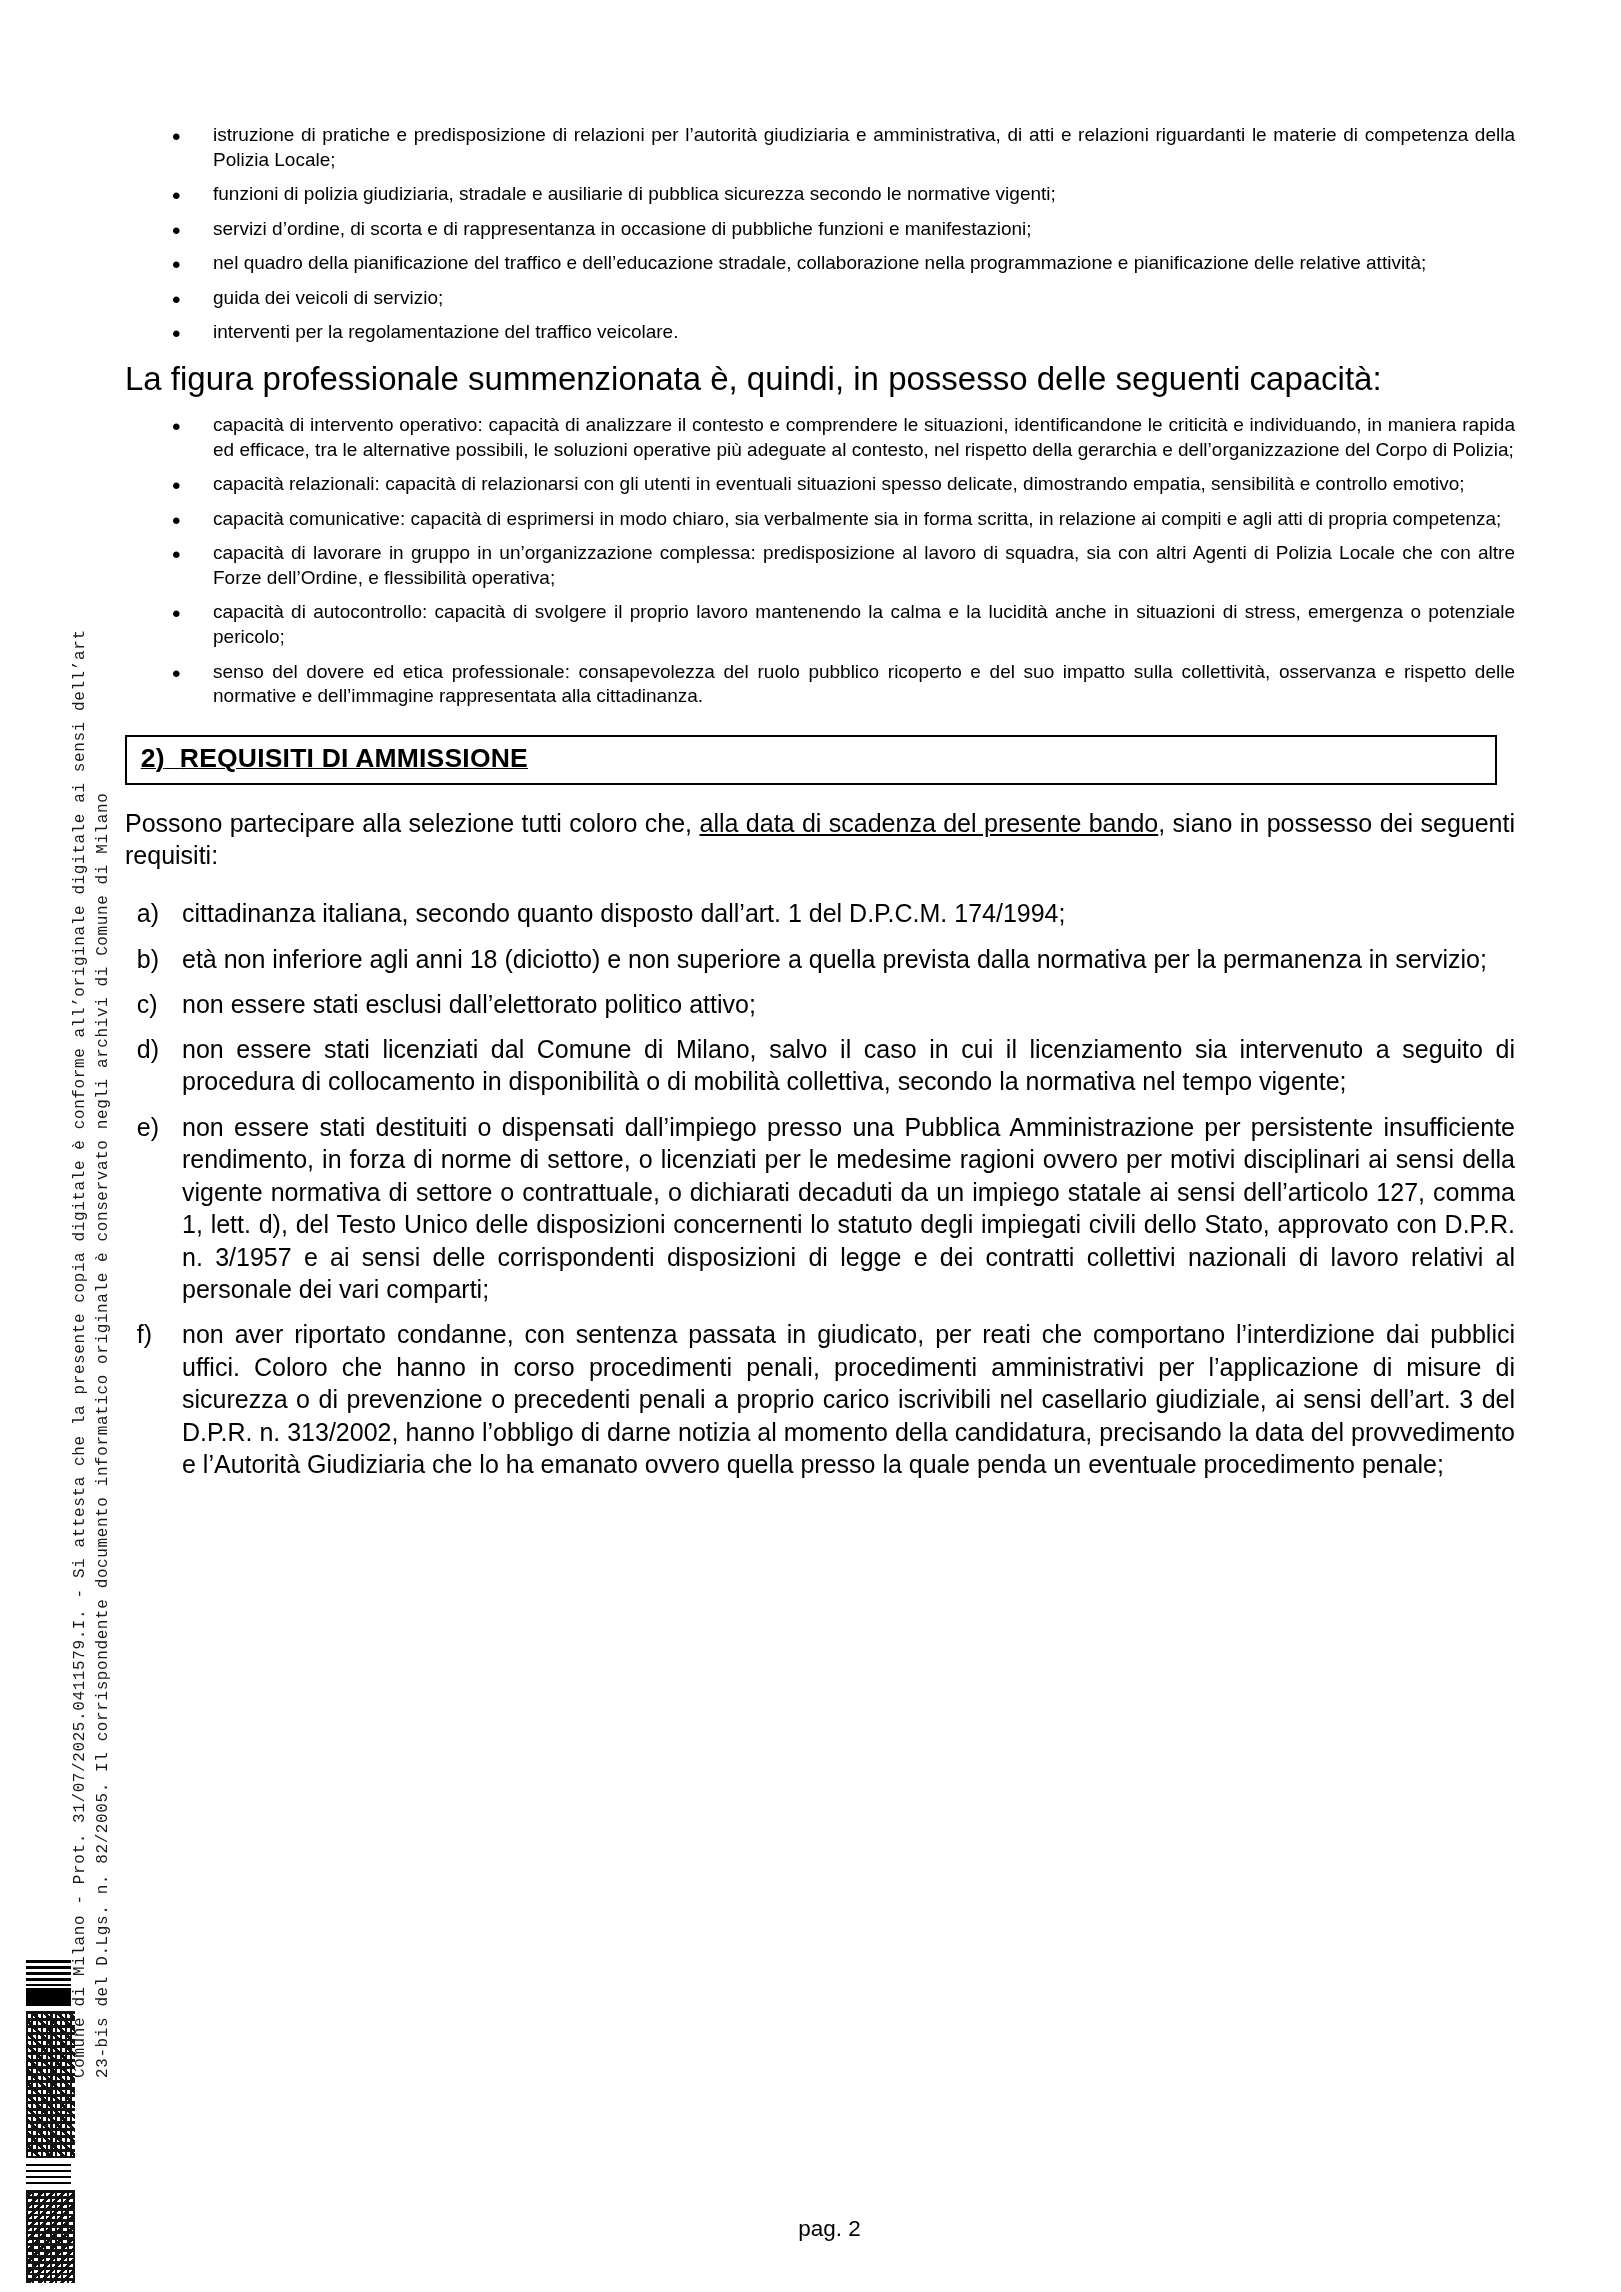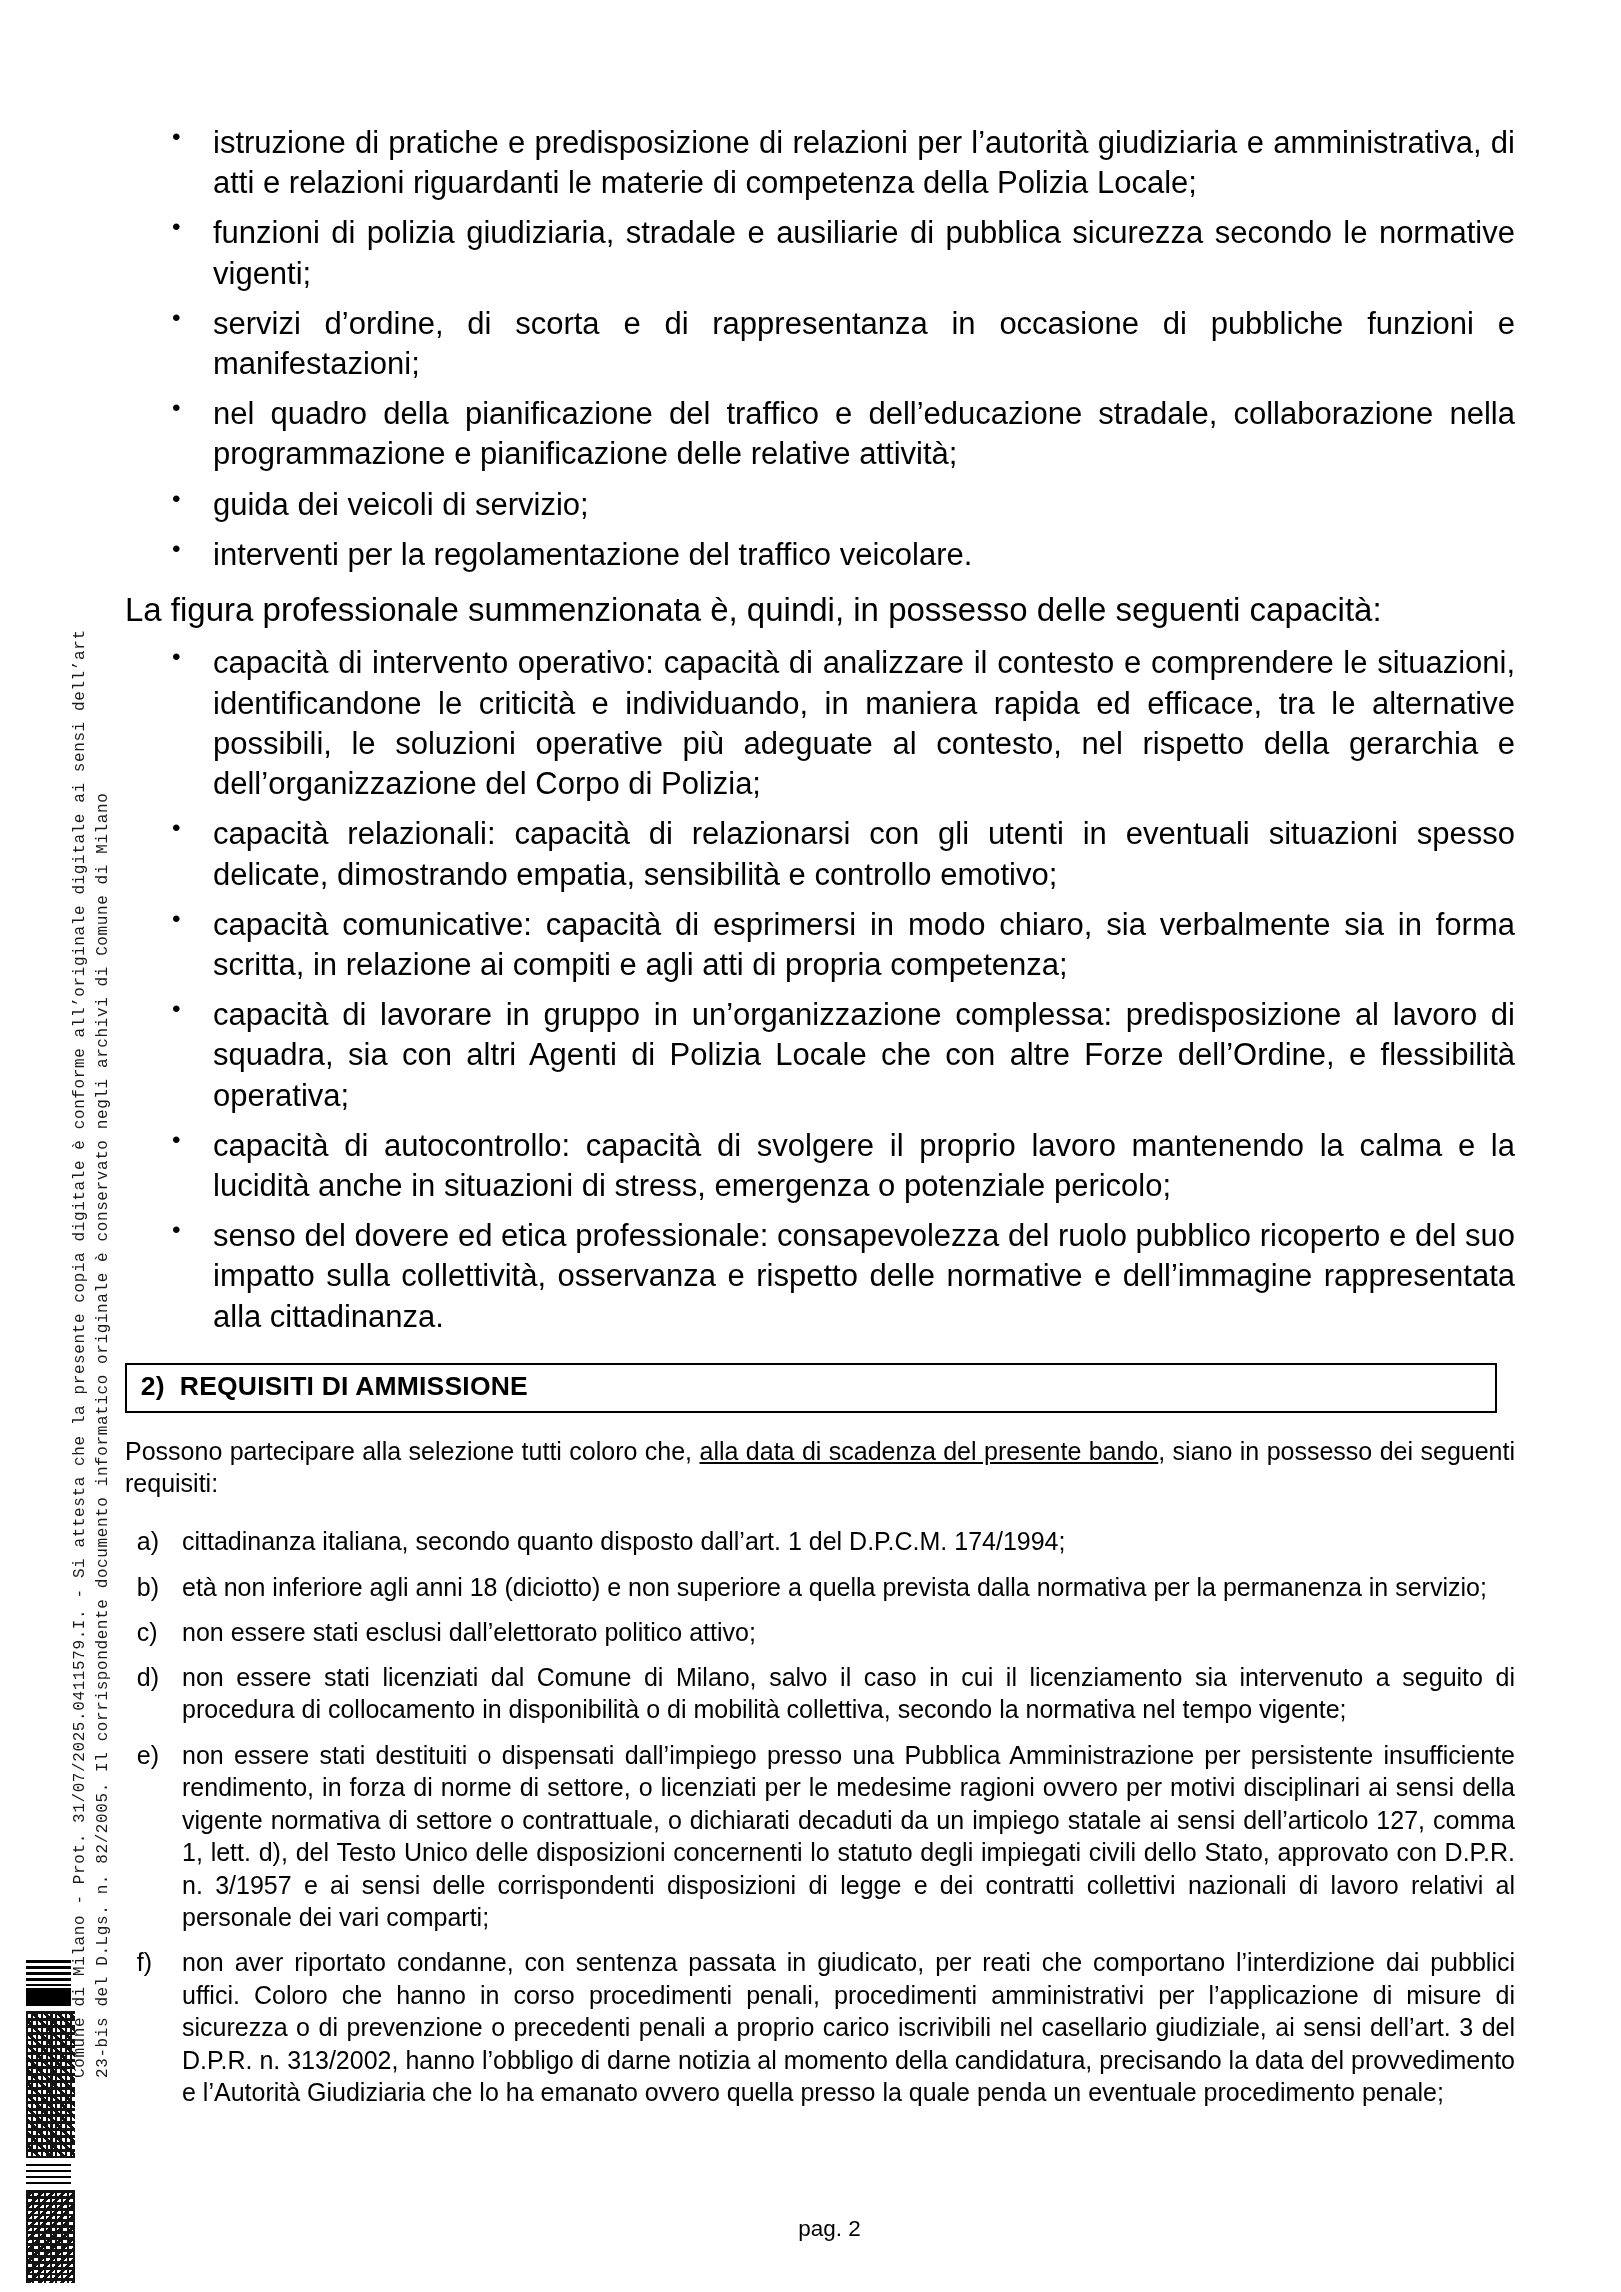--- a/index.html
+++ b/index.html
@@ -103,21 +103,21 @@
   }
   ul.bullets {
     list-style: none;
     margin: 0;
     padding: 0;
   }
   ul.bullets > li {
     position: relative;
     padding-left: 88px;
     margin-bottom: 9.8px;
-    font-size: 31px;
+    font-size: 19px;
     line-height: 1.30;
     text-align: justify;
   }
   ul.bullets > li::before {
     content: "\2022";
     position: absolute;
     left: 47px;
     top: -2px;
     font-size: 24.5px;
   }
@@ -128,20 +128,21 @@
     margin: 13.7px 0 11.8px 0;
   }
 
   
   .section-box {
     border: 2.9px solid #000;
     padding: 6.9px 9.8px 8.8px 13.7px;
     margin: 25.5px 0 21.6px 0;
     width: 1372px;
     box-sizing: border-box;
+    text-decoration: underline;
   }
   .section-box .stitle {
     font-size: 26.5px;
     font-weight: bold;
     letter-spacing: 0.2px;
     white-space: pre;
   }
 
   .intro {
     font-size: 25px;

